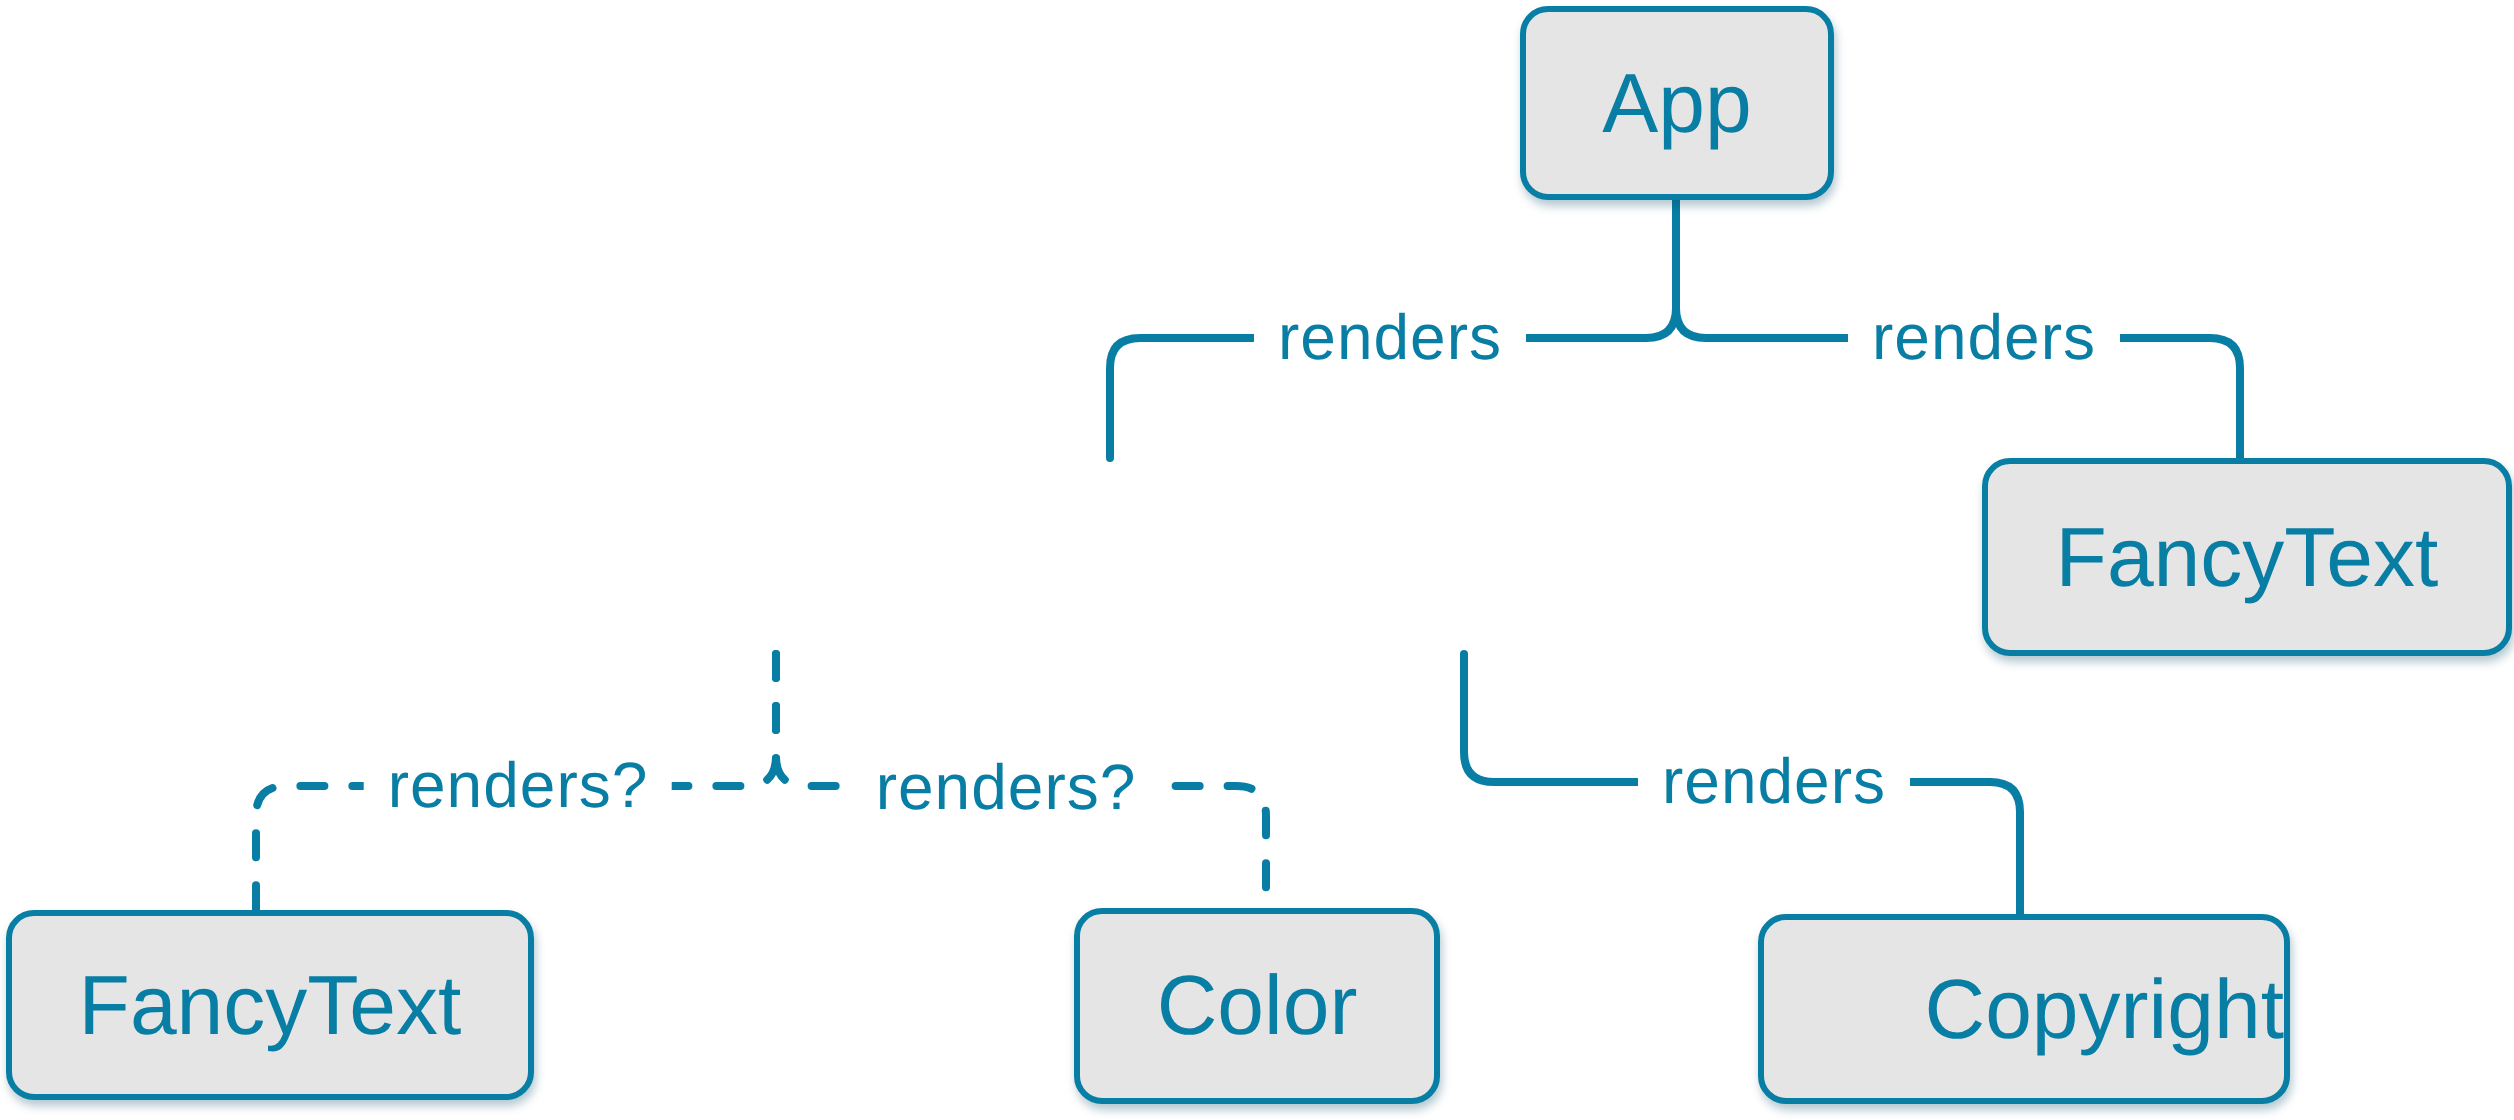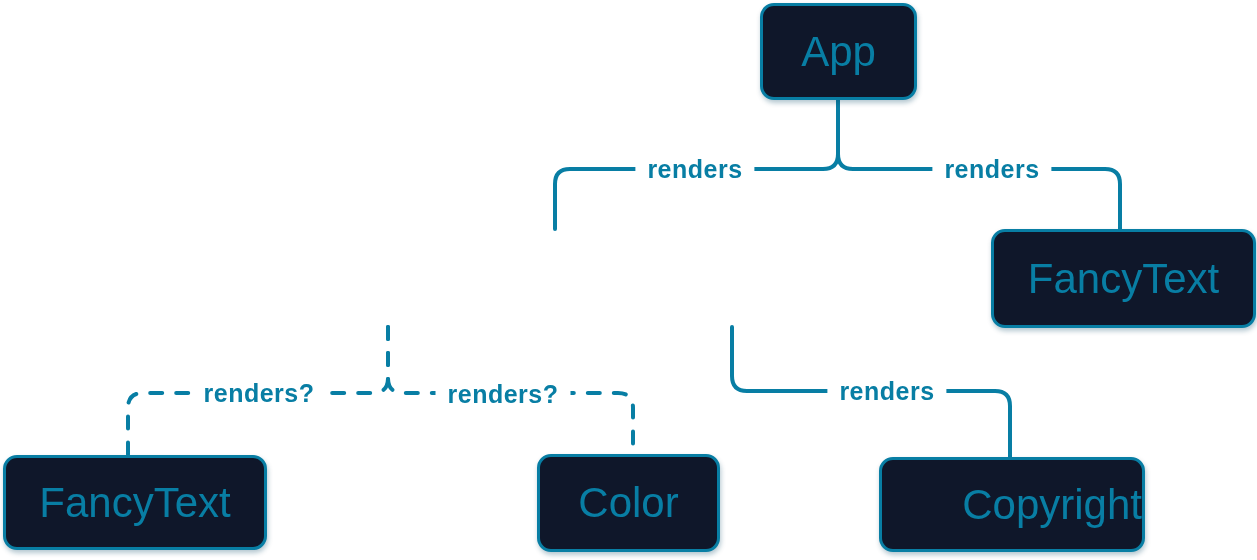--- a/index.html
+++ b/index.html
@@ -25,40 +25,40 @@
     stroke: #087ea4;
     stroke-width: 4;
     stroke-linecap: round;
   }
   svg.edges path.dashed {
     stroke-dasharray: 12 14;
   }
   .node {
     position: absolute;
     box-sizing: border-box;
-    background: #0f172a;
+    background: #e5e5e5;
     border: 3px solid #087ea4;
     border-radius: 14px;
     box-shadow: 1px 3px 5px rgba(8, 70, 100, 0.30);
     display: flex;
     align-items: center;
     justify-content: center;
     color: #087ea4;
     font-size: 42px;
     font-weight: 400;
     white-space: nowrap;
   }
   .edge-label {
     position: absolute;
     transform: translate(-50%, -50%);
     background: #ffffff;
     padding: 0 12px;
     color: #087ea4;
-    font-size: 25px;
-    font-weight: 700;
+    font-size: 32px;
+    font-weight: 400;
     letter-spacing: 0.5px;
     white-space: nowrap;
   }
   
   .node-app                   { left: 760px;  top: 3px;   width: 157px; height: 97px; }
   .node-inspiration-generator { left: 333px;  top: 229px; width: 460px; height: 98px; }
   .node-fancy-text-top        { left: 991px;  top: 229px; width: 265px; height: 99px; }
   .node-fancy-text-bottom     { left: 3px;    top: 455px; width: 264px; height: 95px; }
   .node-color                 { left: 537px;  top: 454px; width: 183px; height: 98px; }
   .node-copyright             { left: 879px;  top: 457px; width: 266px; height: 95px; justify-content: flex-end; }

